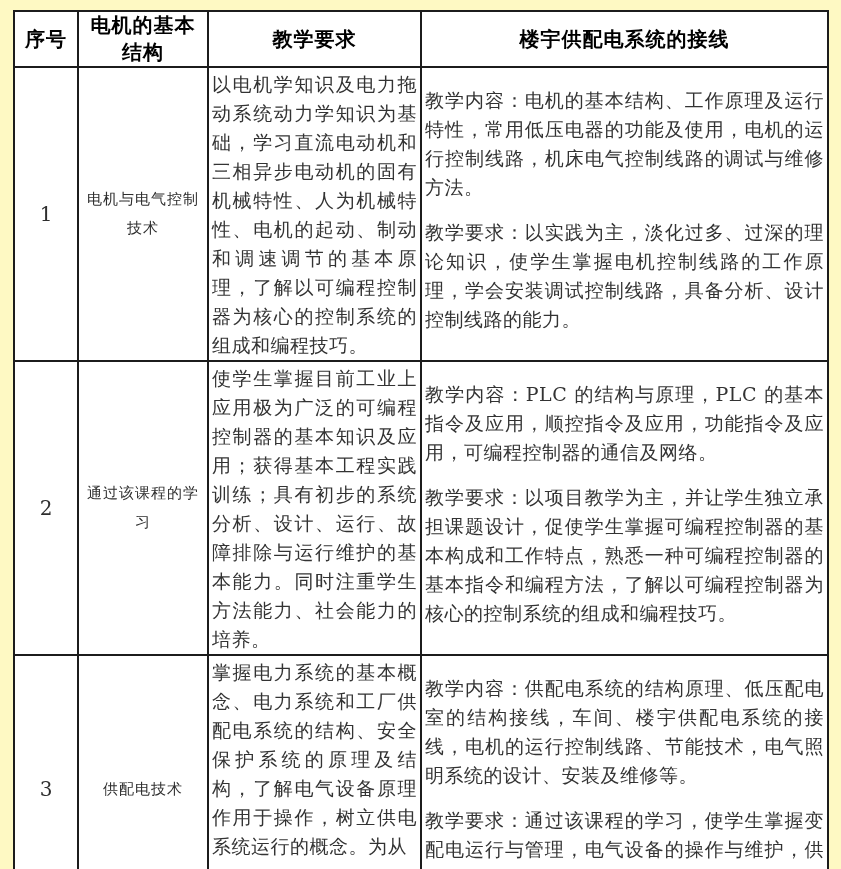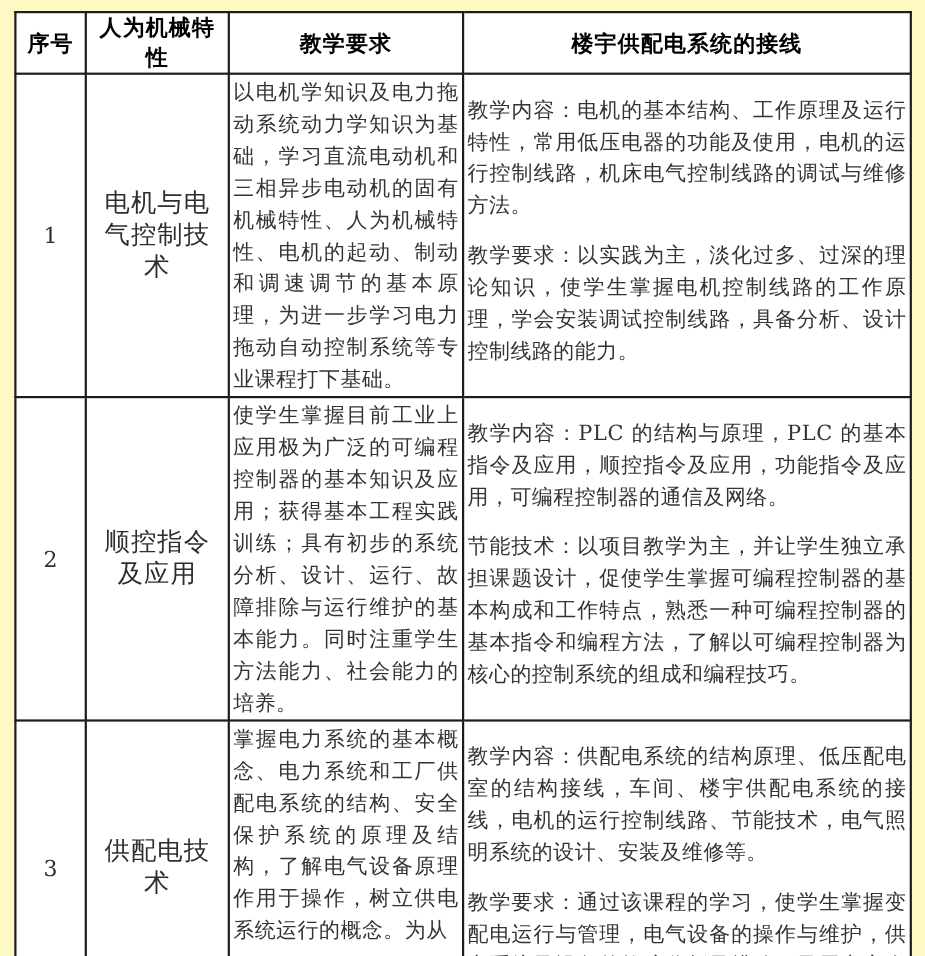--- a/index.html
+++ b/index.html
@@ -54,21 +54,21 @@
 
   td.cell-no {
     text-align: center;
     vertical-align: middle;
     font-size: 20px;
     color: #2e2e2e;
   }
   td.cell-course {
     text-align: center;
     vertical-align: middle;
-    font-size: 23px;
+    font-size: 15px;
     color: #2e2e2e;
     padding: 0 6px;
     letter-spacing: 1px;
     line-height: 29px;
   }
   td.cell-objective,
   td.cell-main {
     vertical-align: top;
     font-size: 19px;
     color: #333333;
@@ -93,42 +93,42 @@
   <table class="course-table">
     <colgroup>
       <col class="c-no">
       <col class="c-course">
       <col class="c-obj">
       <col class="c-main">
     </colgroup>
     <thead>
       <tr>
         <th>序号</th>
-        <th>人为机械特性</th>
+        <th>电机的基本结构</th>
         <th>教学要求</th>
         <th>楼宇供配电系统的接线</th>
       </tr>
     </thead>
     <tbody>
       <tr class="row-1">
         <td class="cell-no">1</td>
         <td class="cell-course">电机与电气控制技术</td>
-        <td class="cell-objective">以电机学知识及电力拖动系统动力学知识为基础，学习直流电动机和三相异步电动机的固有机械特性、人为机械特性、电机的起动、制动和调速调节的基本原理，为进一步学习电力拖动自动控制系统等专业课程打下基础。</td>
+        <td class="cell-objective">以电机学知识及电力拖动系统动力学知识为基础，学习直流电动机和三相异步电动机的固有机械特性、人为机械特性、电机的起动、制动和调速调节的基本原理，了解以可编程控制器为核心的控制系统的组成和编程技巧。</td>
         <td class="cell-main">
           <p>教学内容：电机的基本结构、工作原理及运行特性，常用低压电器的功能及使用，电机的运行控制线路，机床电气控制线路的调试与维修方法。</p>
           <p>教学要求：以实践为主，淡化过多、过深的理论知识，使学生掌握电机控制线路的工作原理，学会安装调试控制线路，具备分析、设计控制线路的能力。</p>
         </td>
       </tr>
       <tr class="row-2">
         <td class="cell-no">2</td>
-        <td class="cell-course">顺控指令及应用</td>
+        <td class="cell-course">通过该课程的学习</td>
         <td class="cell-objective">使学生掌握目前工业上应用极为广泛的可编程控制器的基本知识及应用；获得基本工程实践训练；具有初步的系统分析、设计、运行、故障排除与运行维护的基本能力。同时注重学生方法能力、社会能力的培养。</td>
         <td class="cell-main">
           <p>教学内容：PLC 的结构与原理，PLC 的基本指令及应用，顺控指令及应用，功能指令及应用，可编程控制器的通信及网络。</p>
-          <p>节能技术：以项目教学为主，并让学生独立承担课题设计，促使学生掌握可编程控制器的基本构成和工作特点，熟悉一种可编程控制器的基本指令和编程方法，了解以可编程控制器为核心的控制系统的组成和编程技巧。</p>
+          <p>教学要求：以项目教学为主，并让学生独立承担课题设计，促使学生掌握可编程控制器的基本构成和工作特点，熟悉一种可编程控制器的基本指令和编程方法，了解以可编程控制器为核心的控制系统的组成和编程技巧。</p>
         </td>
       </tr>
       <tr class="row-3">
         <td class="cell-no">3</td>
         <td class="cell-course">供配电技术</td>
         <td class="cell-objective">掌握电力系统的基本概念、电力系统和工厂供配电系统的结构、安全保护系统的原理及结构，了解电气设备原理作用于操作，树立供电系统运行的概念。为从</td>
         <td class="cell-main">
           <p>教学内容：供配电系统的结构原理、低压配电室的结构接线，车间、楼宇供配电系统的接线，电机的运行控制线路、节能技术，电气照明系统的设计、安装及维修等。</p>
           <p>教学要求：通过该课程的学习，使学生掌握变配电运行与管理，电气设备的操作与维护，供电系统及设备的故障分析及排除，及用电安全意识及安全操作意识。</p>
         </td>

